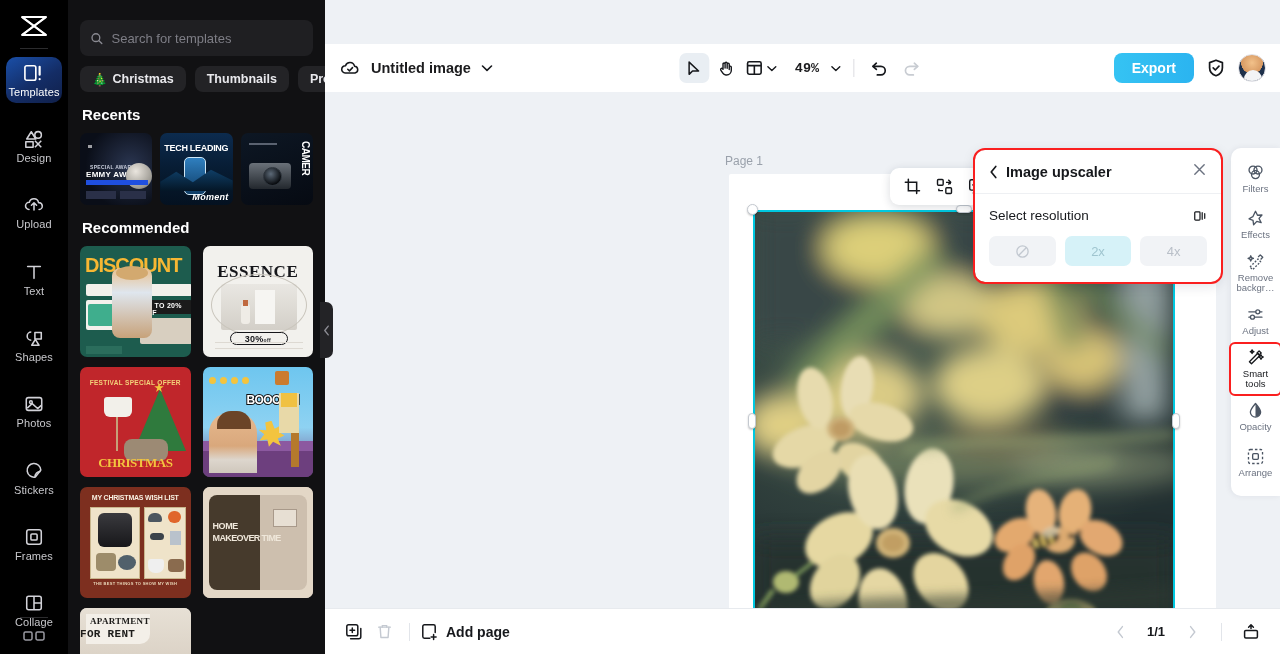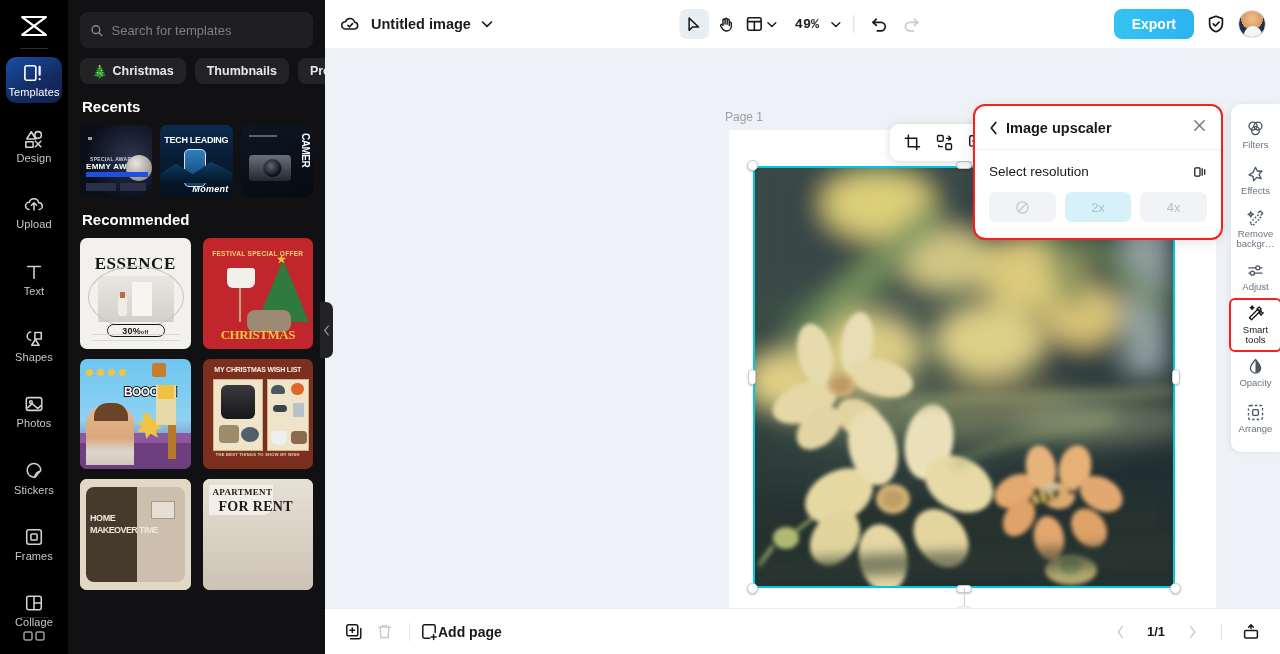--- a/index.html
+++ b/index.html
@@ -29,21 +29,21 @@
   .rail-item.active .lbl { color: #fff; }
   .rail-item svg { display: block; }
   .rail-bottom { position: absolute; bottom: 8px; left: 0; width: 68px; display: flex; flex-direction: column; align-items: center; }
   .rail-bottom .rail-div { margin-bottom: 10px; }
 
   
   .panel {
     width: 257px; flex: 0 0 257px; height: 654px; background: #111113;
     position: relative; overflow: hidden;
   }
-  .panel-inner { padding: 4px 12px; height: 654px; overflow: hidden; }
+  .panel-inner { padding: 12px 12px; height: 654px; overflow: hidden; }
   .search {
     height: 36px; margin: 8px 0 10px; background: #1f1f22; border-radius: 8px;
     display: flex; align-items: center; padding: 0 10px; gap: 8px; cursor: text;
   }
   .search input {
     background: transparent; border: none; outline: none; color: #e4e4e7;
     font-size: 13px; font-family: inherit; width: 100%;
   }
   .search input::placeholder { color: #7e7e86; }
   .chips { display: flex; gap: 9px; margin-bottom: 14px; }
@@ -80,21 +80,21 @@
     position: absolute; left: 320px; top: 302px; width: 13px; height: 56px;
     background: #232326; border-radius: 0 7px 7px 0; z-index: 30;
     display: flex; align-items: center; justify-content: center; cursor: pointer;
   }
 
   
   .main { flex: 1 1 auto; height: 654px; display: flex; flex-direction: column; background: #eef1f5; position: relative; }
 
   .topbar {
     height: 48px; background: #fff; display: flex; align-items: center;
-    padding: 0 14px; flex: 0 0 48px; position: relative; z-index: 20;
+    padding: 0 14px; flex: 0 0 48px; position: relative; z-index: 20; margin-top: 44px;
   }
   .doc-name { font-size: 14.5px; font-weight: bold; color: #1c1c1e; margin-left: 10px; }
   .tb-center { position: absolute; left: 50%; transform: translateX(-50%); display: flex; align-items: center; gap: 2px; font-family: Liberation Mono, monospace; }
   .tb-btn {
     width: 30px; height: 30px; border-radius: 7px; display: flex;
     align-items: center; justify-content: center; cursor: pointer;
   }
   .tb-btn.sel { background: #e9eef3; }
   .tb-combo { display: flex; align-items: center; gap: 3px; cursor: pointer; padding: 0 2px; }
   .zoom-val { font-size: 13.5px; font-weight: bold; color: #1c1c1e; }
@@ -188,21 +188,21 @@
   .rtool-item.hl { outline: 2px solid #fa1f1f; border-radius: 4px; }
   .rtool-item.hl .lbl { color: #16181c; }
 
   
   .bottombar {
     height: 46px; flex: 0 0 46px; background: #fff; display: flex;
     align-items: center; padding: 0 14px; border-top: 1px solid #e7eaee; position: relative; z-index: 15;
   }
   .bb-btn { width: 30px; height: 30px; border-radius: 6px; display: flex; align-items: center; justify-content: center; cursor: pointer; }
   .bb-sep { width: 1px; height: 18px; background: #e2e5ea; margin: 0 10px; }
-  .addpage { display: flex; align-items: center; cursor: pointer; font-size: 14px; font-weight: bold; color: #16181c; }
+  .addpage { display: flex; align-items: center; gap: 8px; cursor: pointer; font-size: 14px; font-weight: bold; color: #16181c; }
   .bb-right { margin-left: auto; display: flex; align-items: center; gap: 4px; }
   .pg-ind { font-size: 13px; font-weight: bold; color: #16181c; min-width: 34px; text-align: center; }
 </style>
 </head>
 <body>
 
 <div class="app">
 
   <div class="rail">
     <div class="rail-logo">
@@ -346,20 +346,32 @@
         <div class="thumb t-cam">
           <div style="position:absolute;left:8px;top:30px;width:42px;height:26px;border-radius:4px;background:linear-gradient(180deg,#6a7179,#23282e);"></div>
           <div style="position:absolute;left:22px;top:34px;width:19px;height:19px;border-radius:50%;background:radial-gradient(circle at 40% 35%,#5c6977,#0a0d11 70%);border:1.5px solid #2d343c;"></div>
           <div class="mini-txt" style="right:2px;top:8px;font-size:10px;color:#fff;writing-mode:vertical-rl;letter-spacing:-.5px;">CAMER</div>
           <div style="position:absolute;left:8px;top:10px;width:28px;height:2px;background:#5a6270;"></div>
         </div>
       </div>
 
       <div class="sec-title">Recommended</div>
       <div class="grid">
+        <div class="thumb t-disc">
+          <div class="mini-txt" style="left:5px;top:8px;font-size:20px;color:#f7b733;letter-spacing:-1px;">DISCOUNT</div>
+          <div style="position:absolute;left:6px;top:38px;width:106px;height:12px;background:#f3f1ec;border-radius:2px;"></div>
+          <div style="position:absolute;left:6px;top:54px;width:50px;height:30px;background:#f3f1ec;border-radius:2px;"></div>
+          <div style="position:absolute;left:8px;top:58px;width:44px;height:22px;background:#3fae8d;border-radius:2px;"></div>
+          <div style="position:absolute;left:60px;top:54px;width:52px;height:14px;background:#1b1b1b;border-radius:2px;"></div>
+          <div class="mini-txt" style="left:62px;top:56px;font-size:7px;color:#fff;">UP TO 20% OFF</div>
+          <div style="position:absolute;left:60px;top:72px;width:52px;height:26px;background:#d8cfc0;border-radius:2px;"></div>
+          <div style="position:absolute;left:32px;top:22px;width:40px;height:70px;background:linear-gradient(180deg,#e8bf8d 0%,#dfe6ee 35%,#c7a27a 100%);border-radius:8px;"></div>
+          <div style="position:absolute;left:36px;top:20px;width:32px;height:14px;border-radius:50%;background:#d3a96f;"></div>
+          <div style="position:absolute;left:6px;bottom:3px;width:36px;height:8px;background:#2b6d5c;"></div>
+        </div>
         <div class="thumb t-ess">
           <div class="mini-txt" style="left:0;right:0;top:16px;text-align:center;font-size:17px;color:#15161a;font-family:'Liberation Serif',serif;letter-spacing:.5px;">ESSENCE</div>
           <div style="position:absolute;left:18px;top:38px;width:76px;height:46px;background:linear-gradient(180deg,#e9e7e2,#d3cfc8);border-radius:2px;"></div>
           <div style="position:absolute;left:52px;top:44px;width:20px;height:34px;background:#f6f5f2;"></div>
           <div style="position:absolute;left:38px;top:58px;width:9px;height:20px;border-radius:3px;background:#efece6;"></div>
           <div style="position:absolute;left:40px;top:54px;width:5px;height:6px;background:#c0693f;"></div>
           <div style="position:absolute;left:8px;top:28px;width:96px;height:62px;border:1px solid #c9c5bc;border-radius:50%;"></div>
           <div style="position:absolute;left:27px;top:86px;width:58px;height:13px;border:1px solid #15161a;border-radius:9px;background:#f2f1ed;"></div>
           <div class="mini-txt" style="left:0;right:0;top:88px;text-align:center;font-size:9px;color:#15161a;">30%<span style="font-size:5px;">off</span></div>
           <div style="position:absolute;left:12px;bottom:14px;width:88px;height:1px;background:#ddd9d2;"></div>
@@ -414,21 +426,21 @@
           <div style="position:absolute;left:6px;top:8px;right:6px;bottom:8px;border-radius:8px;background:linear-gradient(90deg,#463a2c 0 52%,#cdbfae 52% 100%);"></div>
           <div class="mini-txt" style="left:10px;top:34px;font-size:9px;color:#efe7da;letter-spacing:-.4px;">HOME</div>
           <div class="mini-txt" style="left:10px;top:46px;font-size:9px;color:#efe7da;letter-spacing:-.6px;">MAKEOVER TIME</div>
 
           <div style="position:absolute;right:16px;top:22px;width:24px;height:18px;background:#e7dfd3;border:1px solid #a8998a;"></div>
         </div>
         <div class="thumb t-apt">
           <div style="position:absolute;left:0;top:0;width:100%;height:100%;background:linear-gradient(180deg,#e7e0d5,#cdc2b4);"></div>
           <div style="position:absolute;left:6px;top:6px;width:64px;height:30px;background:#f3efe8;border-radius:0 0 10px 0;"></div>
           <div class="mini-txt" style="left:10px;top:8px;font-size:9px;color:#1d1c1a;font-family:'Liberation Serif',serif;">APARTMENT</div>
-          <div class="mini-txt" style="left:16px;top:20px;font-size:14px;color:#1d1c1a;font-family:Liberation Serif, serif;">FOR RENT</div>
+          <div class="mini-txt" style="left:0;top:20px;font-size:11px;color:#1d1c1a;font-family:Liberation Mono, monospace;">FOR RENT</div>
 
         </div>
       </div>
     </div>
   </div>
 
   <div class="collapse-handle">
     <svg width="7" height="11" viewBox="0 0 8 12" fill="none" stroke="#8e8e96" stroke-width="1.5" stroke-linecap="round" stroke-linejoin="round">
         <path d="M6 1 L2 6 L6 11"></path>
       </svg>

